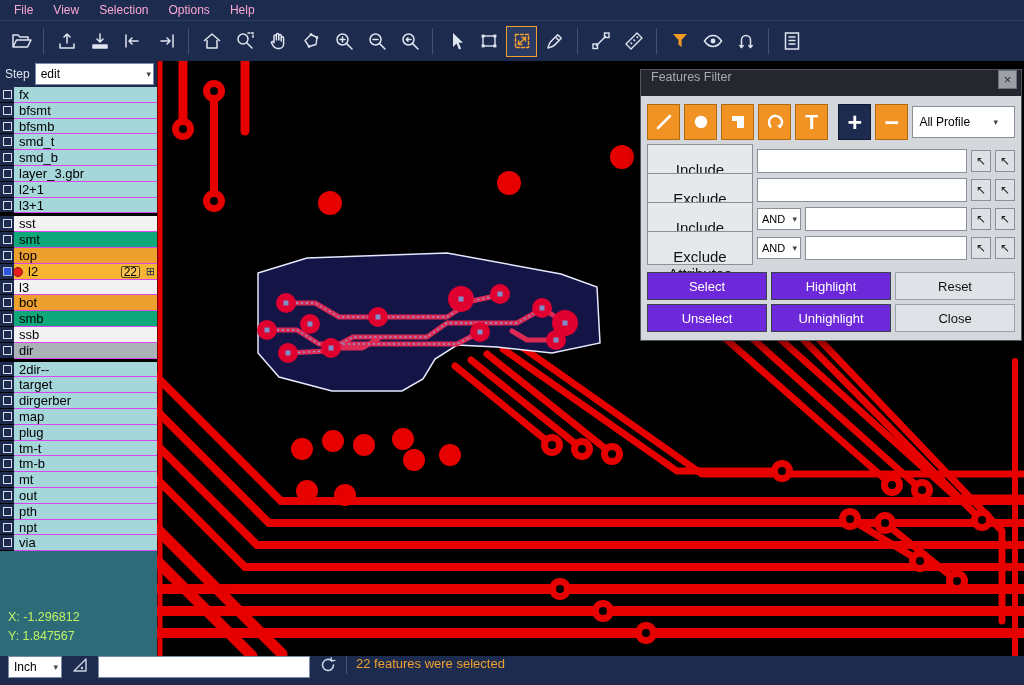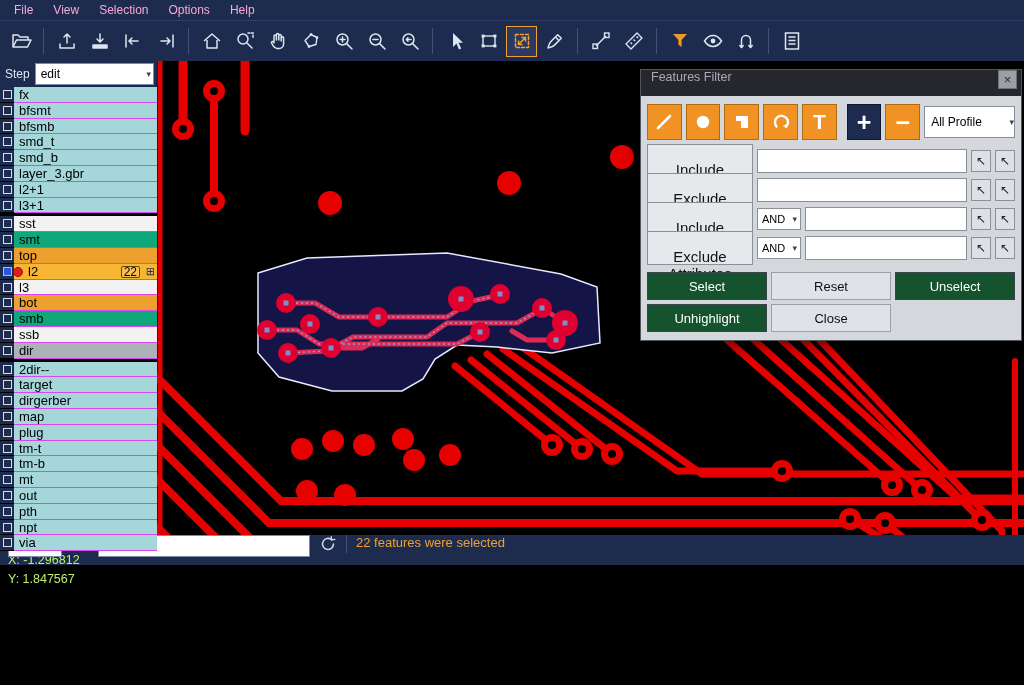--- a/index.html
+++ b/index.html
@@ -13,21 +13,21 @@
   
   .toolbar{height:40px;background:#1d2b4e;display:flex;align-items:center;padding:0 5px;gap:2px;
            border-top:1px solid #2c3d66;}
   .tb-btn{width:31px;height:31px;display:flex;align-items:center;justify-content:center;
           background:transparent;border:1px solid transparent;padding:0;}
   .tb-btn.active{border:1px solid #f0a030;background:#2b3a63;}
   .tb-sep{width:1px;height:26px;background:#40517a;margin:0 5px;}
   .tb-btn svg{display:block;}
 
   
-  .bodyrow{display:flex;height:474px;border-radius:10px;}
+  .bodyrow{display:flex;height:595px;border-radius:10px;}
 
   
   .sidebar{width:157px;background:#2e6b78;display:flex;flex-direction:column;flex:none;}
   .step-row{height:26px;background:#1d2b4e;display:flex;align-items:center;padding:0 3px;gap:5px;flex:none;}
   .step-label{color:#dfe5f0;font-size:12px;padding-left:2px;}
   .step-select{flex:1;height:20px;background:#fff;border:1px solid #7a8aa8;display:flex;align-items:center;
                justify-content:space-between;font-size:12px;color:#000;padding:0 2px 0 5px;}
   .chev{font-size:9px;color:#444;}
   .layer-list{background:#070a10;flex:none;}
   .layer-row{position:relative;display:flex;height:15.8px;box-sizing:border-box;}
@@ -63,31 +63,31 @@
   .dlg-close{width:19px;height:19px;background:#9aa0a6;border:1px solid #6e7278;color:#2c2c2c;
              font-size:13px;line-height:16px;text-align:center;padding:0;}
   .dlg-body{padding:8px 6px 8px;display:flex;flex-direction:column;gap:5px;}
   .tool-row{display:flex;align-items:center;gap:4px;margin-bottom:4px;}
   .tbtn{width:36px;height:36px;border:1px solid #b06a10;background:#f09224;display:flex;align-items:center;
         justify-content:center;color:#fff;font-weight:bold;padding:0;}
   .tbtn.navy{background:#1d2b4e;border-color:#0f1830;font-size:25px;margin-left:6px;line-height:1;}
   .tbtn.minus{font-size:25px;line-height:1;}
   .tbtn.ttext{font-size:21px;}
   .profile-select{margin-left:auto;width:86px;height:30px;background:#fff;border:1px solid #8a9098;
-                  display:flex;align-items:center;justify-content:space-between;padding:0 0 0 6px;font-size:12px;color:#000;}
+                  display:flex;align-items:center;justify-content:space-between;padding:0 16px 0 6px;font-size:12px;color:#000;}
   .f-row{display:flex;align-items:center;gap:4px;height:24px;}
   .f-label{width:106px;height:24px;flex:none;background:#e6e9ec;border:1px solid #8a9098;font-size:15px;
            color:#111;padding:16px;font-family:"Liberation Sans",sans-serif;}
   .and-select{width:44px;height:22px;flex:none;background:#fff;border:1px solid #8a9098;font-size:11px;color:#000;
               display:flex;align-items:center;justify-content:space-between;padding:0 3px 0 4px;box-sizing:border-box;}
   .f-input{flex:1;height:22px;border:1px solid #8a9098;background:#fff;font-size:12px;padding:0 4px;min-width:0;}
   .pick{width:20px;height:22px;flex:none;background:#dde1e5;border:1px solid #8a9098;font-size:12px;
         line-height:18px;padding:0;color:#222;}
   .btn-grid{display:grid;grid-template-columns:1fr 1fr 1fr;gap:4px;margin-top:7px;}
-  .btn-dark{height:28px;background:#14532d;border:1px solid #39434e;color:#fff;font-size:13px;
+  .btn-dark{height:28px;background:#6d28d9;border:1px solid #39434e;color:#fff;font-size:13px;
             font-family:"Liberation Sans",sans-serif;}
   .btn-light{height:28px;background:#dfe2e6;border:1px solid #9aa1a9;color:#111;font-size:13px;
              font-family:"Liberation Sans",sans-serif;}
 
   
   .statusbar{height:30px;background:#1d2b4e;display:flex;gap:9px;padding:0 8px;}
   .unit-select{width:54px;height:22px;background:#fff;border:1px solid #7a8aa8;font-size:12px;color:#000;
                display:flex;align-items:center;justify-content:space-between;padding:0 3px 0 5px;box-sizing:border-box;}
   .cmd-input{width:202px;height:20px;background:#fff;border:1px solid #7a8aa8;font-size:12px;padding:0 4px;}
   .sb-sep{width:1px;height:18px;background:#40517a;}
@@ -583,20 +583,21 @@
               <span>AND</span>
               <span class="chev">▾</span>
             </div>
             <input class="f-input" style="">
             <button class="pick">↖</button>
             <button class="pick">↖</button>
           </div>
 
           <div class="btn-grid">
             <button class="btn-dark">Select</button>
+            <button class="btn-dark">Highlight</button>
             <button class="btn-light">Reset</button>
             <button class="btn-dark">Unselect</button>
             <button class="btn-dark">Unhighlight</button>
             <button class="btn-light">Close</button>
           </div>
         </div>
       </div>
     </div>
   </div>
 

